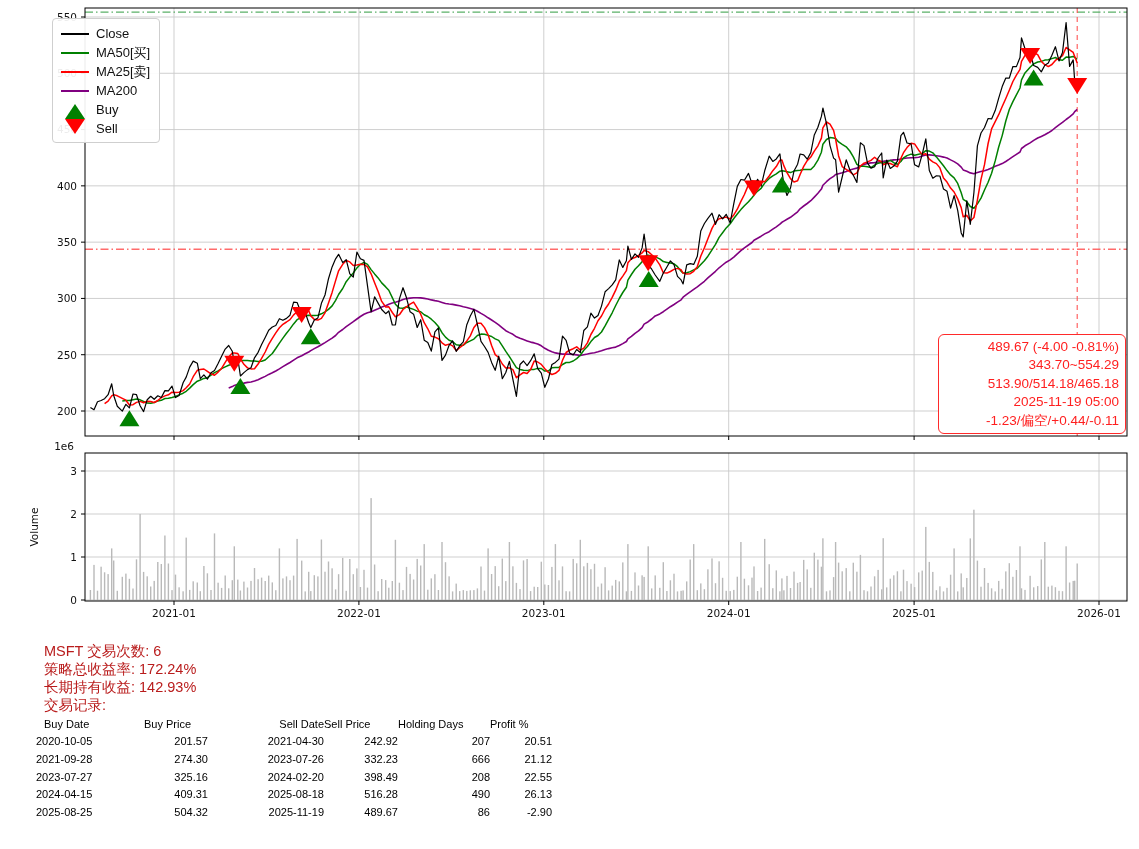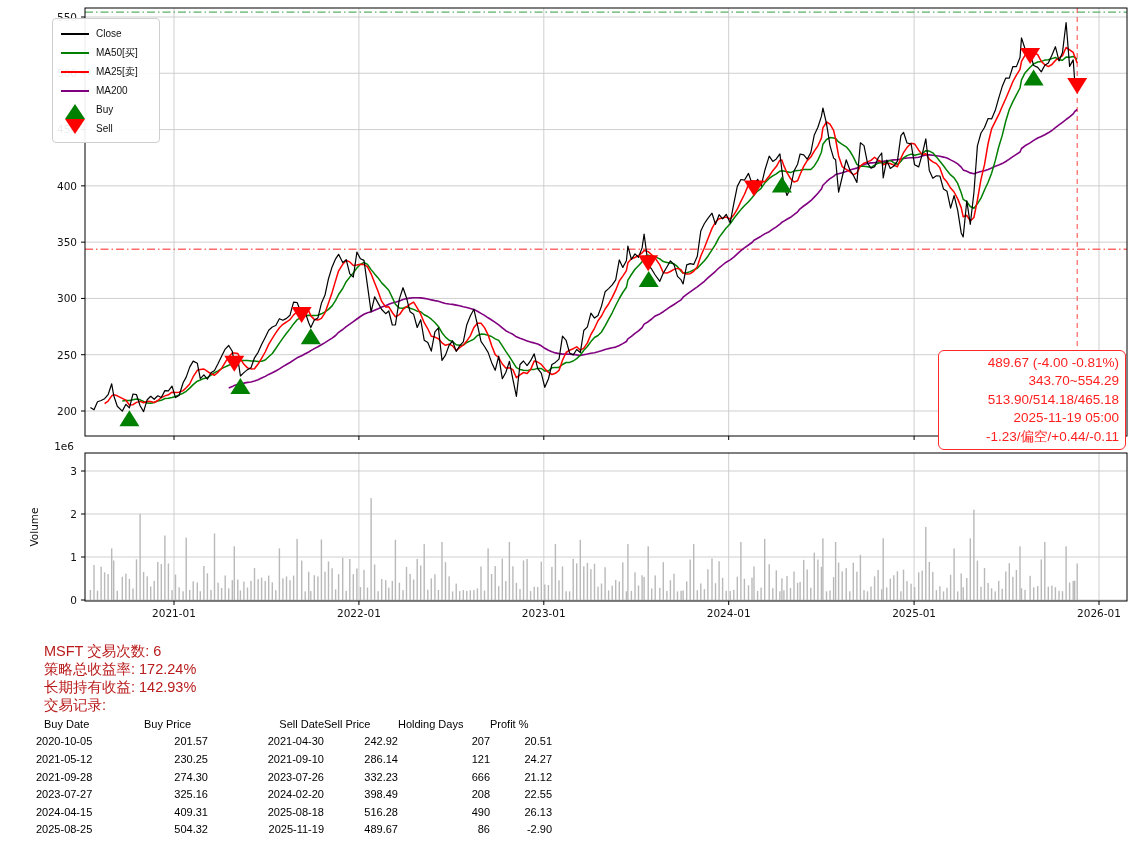--- a/index.html
+++ b/index.html
@@ -8,21 +8,21 @@
   #chart-svg{position:absolute;left:0;top:0;}
   #chart-svg text{font-family:"DejaVu Sans","Liberation Sans",sans-serif;font-size:10.5px;fill:#111;}
   
   #legend{position:absolute;left:52px;top:18px;width:108px;background:rgba(255,255,255,.92);
           border:1px solid #cfcfcf;border-radius:4px;padding:5px 6px 4px 8px;box-sizing:border-box;}
   .lg-row{display:flex;align-items:center;height:19px;}
   .lg-swatch{width:28px;display:flex;justify-content:center;align-items:center;margin-right:7px;flex:0 0 28px;}
   .lg-line{width:28px;height:0;border-top-style:solid;border-top-width:2px;}
   .lg-tri-up{width:0;height:0;border-left:10px solid transparent;border-right:10px solid transparent;border-bottom:15px solid #008000;margin-bottom:-4px;}
   .lg-tri-down{width:0;height:0;border-left:10px solid transparent;border-right:10px solid transparent;border-top:15px solid #ff0000;margin-top:-4px;}
-  .lg-label{font-size:10px;color:#111;white-space:nowrap;}
+  .lg-label{font-size:13px;color:#111;white-space:nowrap;}
   
   #annotation{position:absolute;left:938px;top:334px;width:176px;background:#fff;
               border:1.5px solid #ff2a2a;border-radius:6px;padding:3px 6px 3px 4px;
               text-align:right;color:#ff1f1f;font-size:13.5px;line-height:18.4px;white-space:nowrap;}
   
   #stats{position:absolute;left:44px;top:642px;font-size:14.5px;line-height:18px;color:#b91c1c;}
   #trades{position:absolute;left:36px;top:715px;border-collapse:collapse;font-size:11px;color:#000;}
   #trades th,#trades td{padding:0;font-weight:normal;height:17.6px;white-space:nowrap;}
   #trades th{text-align:left;}
   #trades td{text-align:right;}
@@ -444,21 +444,21 @@
         <span class="lg-label">Buy</span>
       </div>
       <div class="lg-row">
         <div class="lg-swatch">
           <div class="lg-tri-down" style="border-top-color: rgb(255, 0, 0);"></div>
         </div>
         <span class="lg-label">Sell</span>
       </div>
     </div>
 
-  <div id="annotation" style="color: rgb(255, 31, 31); margin-top: 16px;">
+  <div id="annotation" style="color: rgb(255, 31, 31);">
       <div>489.67 (-4.00 -0.81%)</div>
       <div>343.70~554.29</div>
       <div>513.90/514.18/465.18</div>
       <div>2025-11-19 05:00</div>
       <div>-1.23/偏空/+0.44/-0.11</div>
     </div>
 
   <div id="stats">
     <div>MSFT 交易次数: 6</div>
     <div>策略总收益率: 172.24%</div>
@@ -478,28 +478,20 @@
         </tr>
       </thead>
     <tbody>
         <tr>
           <td class="c1">2020-10-05</td>
           <td class="c2">201.57</td>
           <td class="c3">2021-04-30</td>
           <td class="c4">242.92</td>
           <td class="c5">207</td>
           <td class="c6">20.51</td>
-        </tr>
-        <tr>
-          <td class="c1">2021-05-12</td>
-          <td class="c2">230.25</td>
-          <td class="c3">2021-09-10</td>
-          <td class="c4">286.14</td>
-          <td class="c5">121</td>
-          <td class="c6">24.27</td>
         </tr>
         <tr>
           <td class="c1">2021-09-28</td>
           <td class="c2">274.30</td>
           <td class="c3">2023-07-26</td>
           <td class="c4">332.23</td>
           <td class="c5">666</td>
           <td class="c6">21.12</td>
         </tr>
         <tr>

